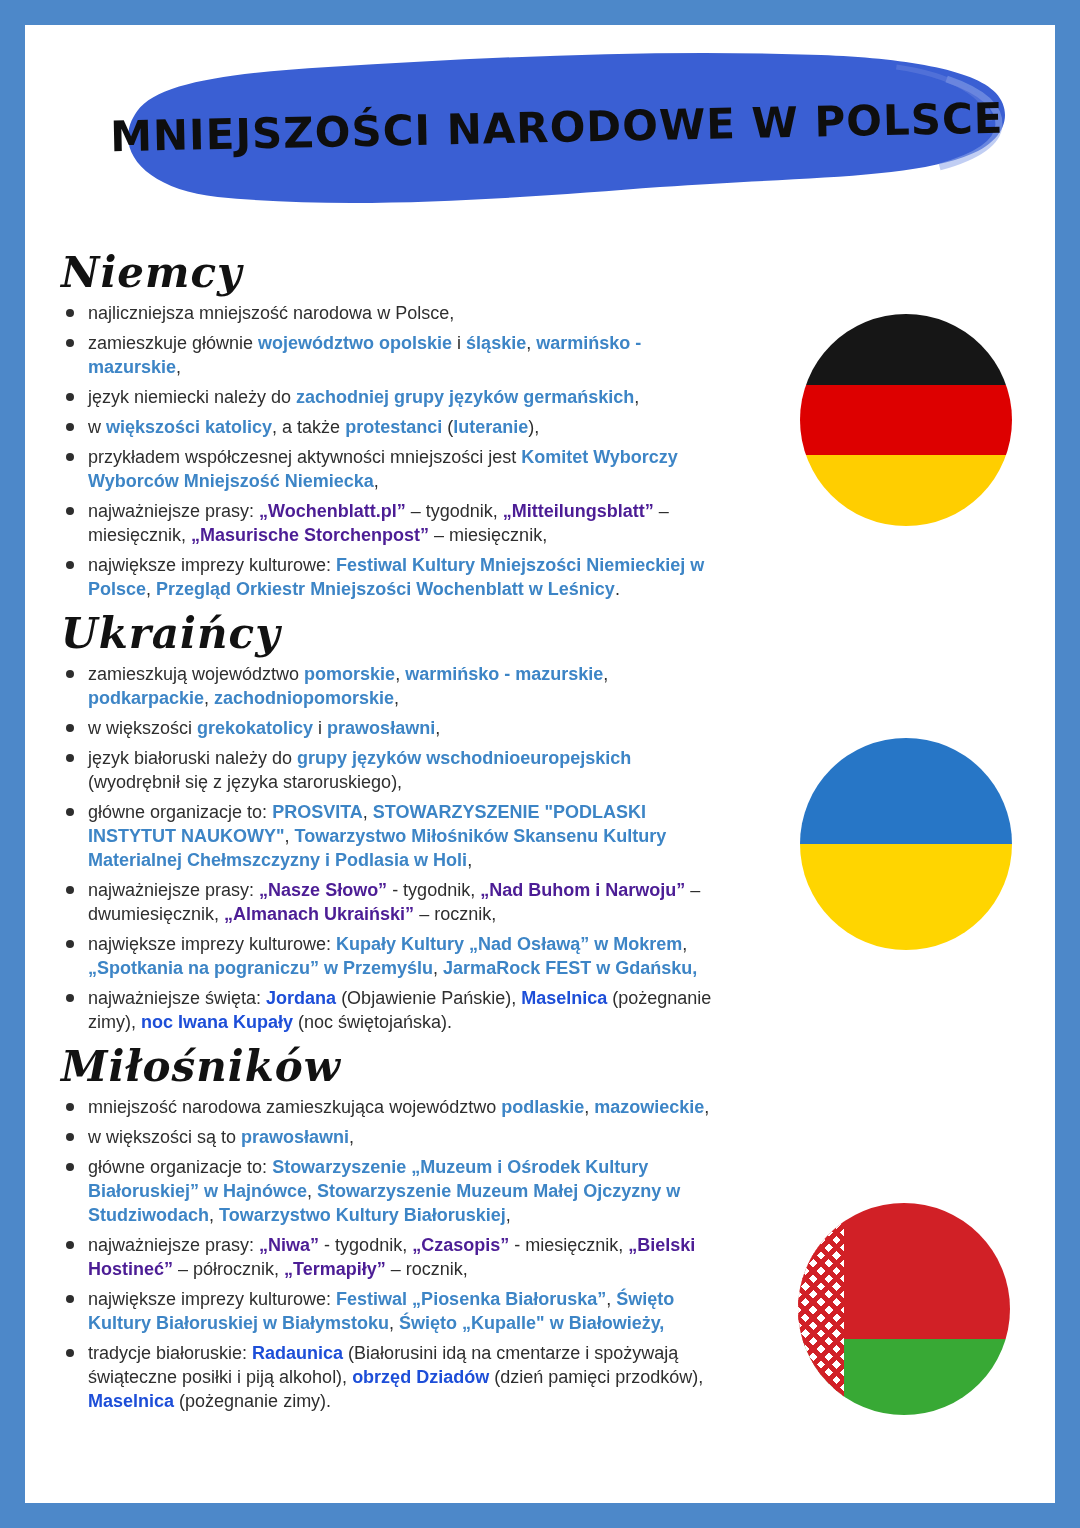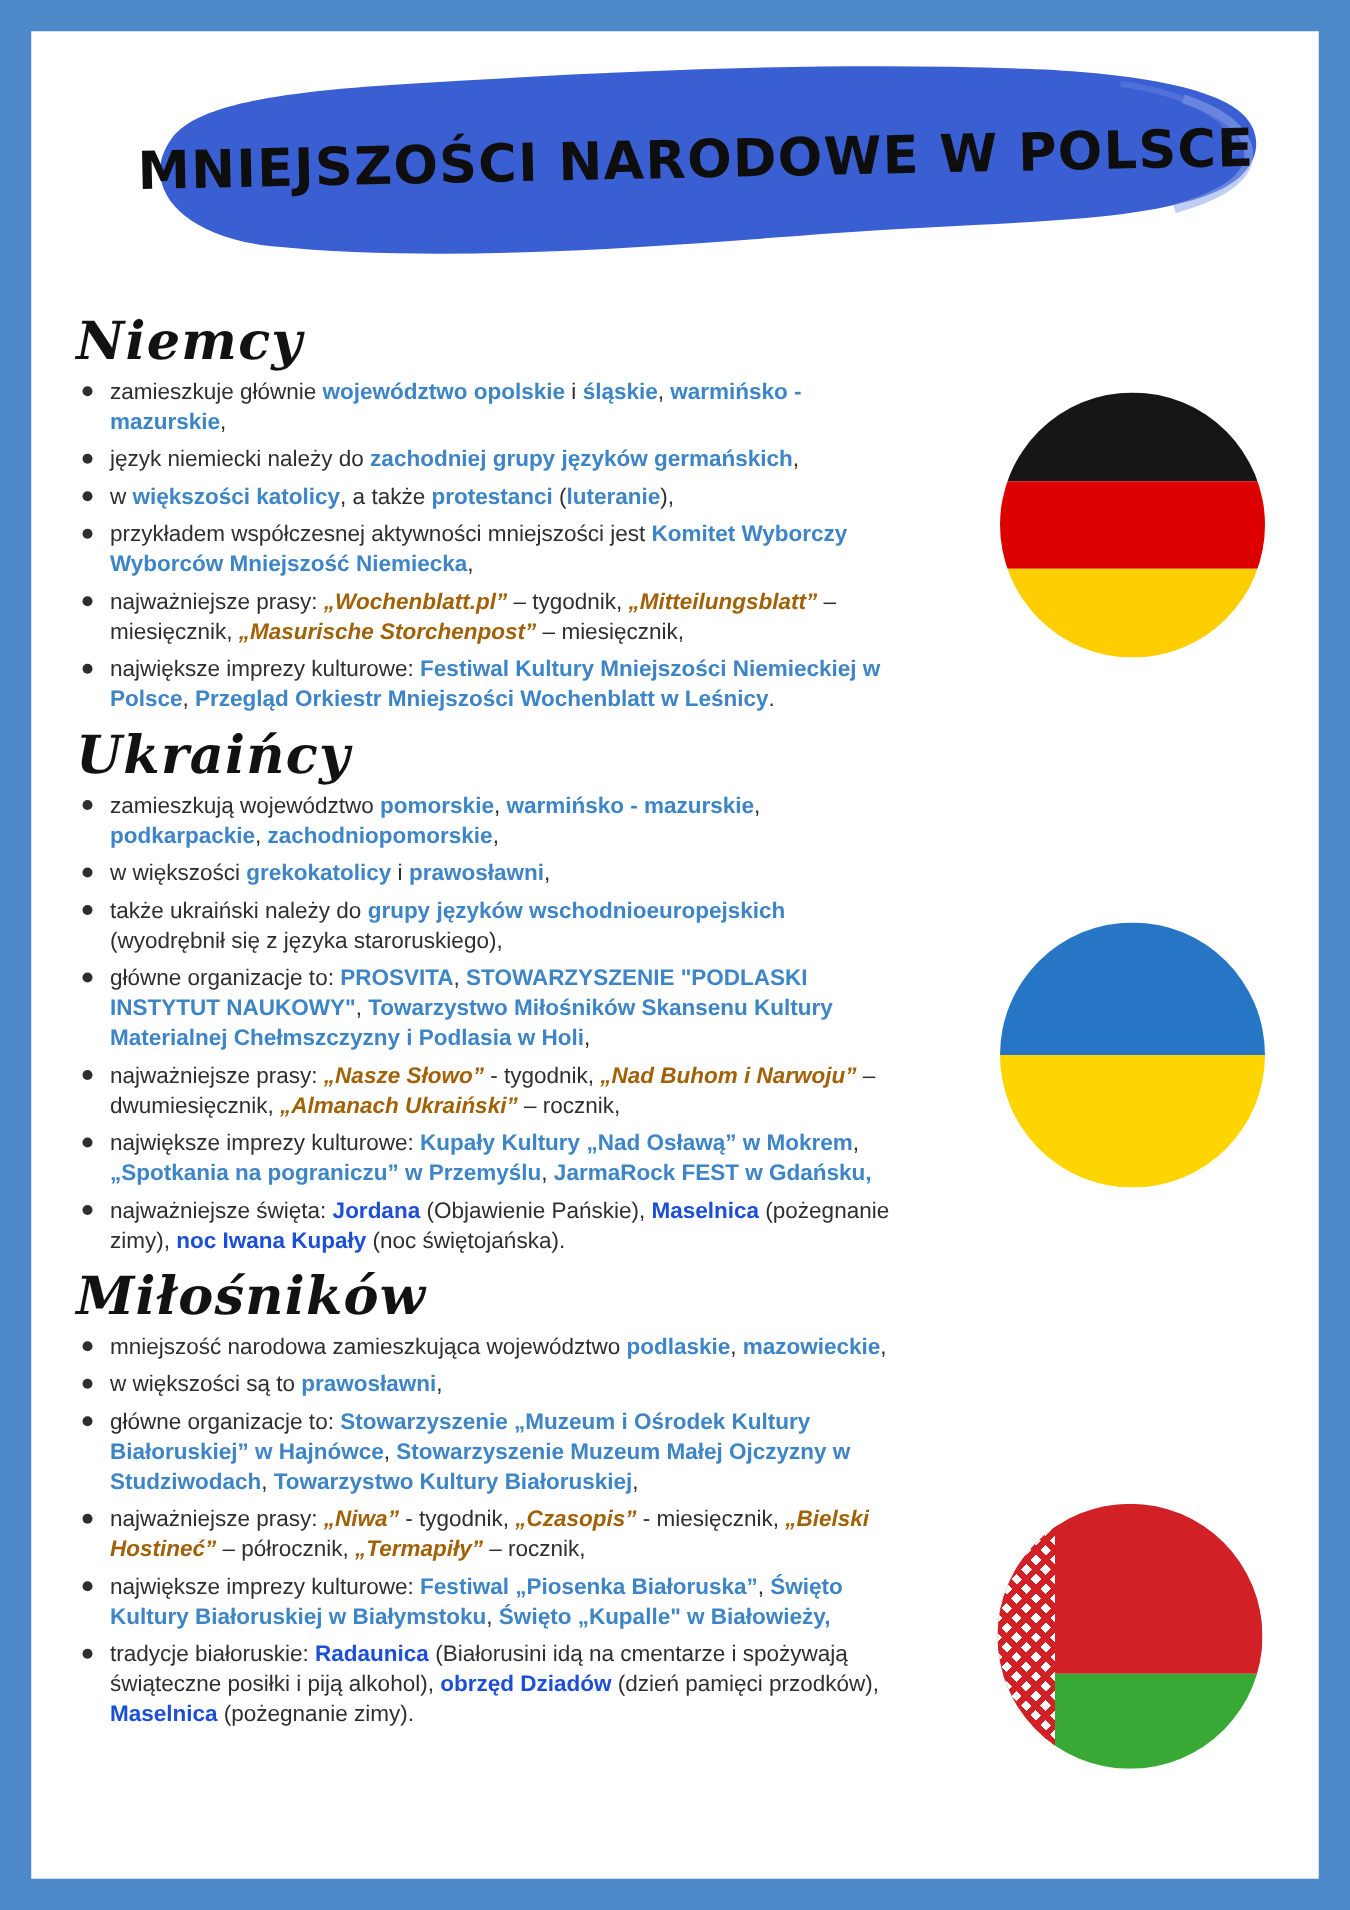--- a/index.html
+++ b/index.html
@@ -30,21 +30,21 @@
   .bullet {
     position:relative; padding-left:27px; font-size:18px; line-height:24px;
     color:var(--text,#2e2e2e); margin-bottom:6px;
   }
   .bullet::before {
     content:""; position:absolute; left:5px; top:8px; width:8px; height:8px;
     border-radius:50%; background:var(--bullet,#2e2e2e);
   }
   .seg-p { }
   .seg-b { color:var(--accent,#3d85c6); font-weight:bold; }
-  .seg-i { color:#a16207; font-weight:bold; font-style:italic; }
+  .seg-i { color:#4c1d95; font-weight:bold; }
   .seg-k { color:#1d4ed8; font-weight:bold; }
 
   
   .flag {
     position:absolute; width:212px; height:212px; border-radius:50%;
     overflow:hidden; display:flex; flex-direction:column;
   }
   .flag-niemcy      { left:800px; top:314px; }
   .flag-ukraincy    { left:800px; top:738px; }
   .flag-bialorusini { left:798px; top:1203px; }
@@ -69,34 +69,35 @@
         <path d="M845 40 C 880 52 898 68 897 86 C 896 104 874 118 838 128" stroke="#8ea6ea" stroke-width="7" fill="none" opacity="0.55"></path>
         <path d="M795 28 C 850 36 886 56 888 82" stroke="#6c86dd" stroke-width="5" fill="none" opacity="0.45"></path>
       </svg>
       <h1 class="page-title">MNIEJSZOŚCI NARODOWE W POLSCE</h1>
     </div>
 
     <div class="sections">
         <section class="section">
           <h2 class="script-heading">Niemcy</h2>
           <ul class="bullets">
+            <li class="bullet"><span class="seg seg-p">najliczniejsza mniejszość narodowa w Polsce,</span></li>
             <li class="bullet"><span class="seg seg-p">zamieszkuje głównie </span><span class="seg seg-b">województwo opolskie</span><span class="seg seg-p"> i </span><span class="seg seg-b">śląskie</span><span class="seg seg-p">, </span><span class="seg seg-b">warmińsko - mazurskie</span><span class="seg seg-p">,</span></li>
             <li class="bullet"><span class="seg seg-p">język niemiecki należy do </span><span class="seg seg-b">zachodniej grupy języków germańskich</span><span class="seg seg-p">,</span></li>
             <li class="bullet"><span class="seg seg-p">w </span><span class="seg seg-b">większości katolicy</span><span class="seg seg-p">, a także </span><span class="seg seg-b">protestanci</span><span class="seg seg-p"> (</span><span class="seg seg-b">luteranie</span><span class="seg seg-p">),</span></li>
             <li class="bullet"><span class="seg seg-p">przykładem współczesnej aktywności mniejszości jest </span><span class="seg seg-b">Komitet Wyborczy Wyborców Mniejszość Niemiecka</span><span class="seg seg-p">,</span></li>
             <li class="bullet"><span class="seg seg-p">najważniejsze prasy: </span><span class="seg seg-i">„Wochenblatt.pl”</span><span class="seg seg-p"> – tygodnik, </span><span class="seg seg-i">„Mitteilungsblatt”</span><span class="seg seg-p"> – miesięcznik, </span><span class="seg seg-i">„Masurische Storchenpost”</span><span class="seg seg-p"> – miesięcznik,</span></li>
             <li class="bullet"><span class="seg seg-p">największe imprezy kulturowe: </span><span class="seg seg-b">Festiwal Kultury Mniejszości Niemieckiej w Polsce</span><span class="seg seg-p">, </span><span class="seg seg-b">Przegląd Orkiestr Mniejszości Wochenblatt w Leśnicy</span><span class="seg seg-p">.</span></li>
           </ul>
         </section>
         <section class="section">
           <h2 class="script-heading">Ukraińcy</h2>
           <ul class="bullets">
             <li class="bullet"><span class="seg seg-p">zamieszkują województwo </span><span class="seg seg-b">pomorskie</span><span class="seg seg-p">, </span><span class="seg seg-b">warmińsko - mazurskie</span><span class="seg seg-p">, </span><span class="seg seg-b">podkarpackie</span><span class="seg seg-p">, </span><span class="seg seg-b">zachodniopomorskie</span><span class="seg seg-p">,</span></li>
             <li class="bullet"><span class="seg seg-p">w większości </span><span class="seg seg-b">grekokatolicy</span><span class="seg seg-p"> i </span><span class="seg seg-b">prawosławni</span><span class="seg seg-p">,</span></li>
-            <li class="bullet"><span class="seg seg-p">także ukraiński należy do </span><span class="seg seg-b">grupy języków wschodnioeuropejskich</span><span class="seg seg-p"> (wyodrębnił się z języka staroruskiego),</span></li>
+            <li class="bullet"><span class="seg seg-p">język białoruski należy do </span><span class="seg seg-b">grupy języków wschodnioeuropejskich</span><span class="seg seg-p"> (wyodrębnił się z języka staroruskiego),</span></li>
             <li class="bullet"><span class="seg seg-p">główne organizacje to: </span><span class="seg seg-b">PROSVITA</span><span class="seg seg-p">, </span><span class="seg seg-b">STOWARZYSZENIE "PODLASKI INSTYTUT NAUKOWY"</span><span class="seg seg-p">, </span><span class="seg seg-b">Towarzystwo Miłośników Skansenu Kultury Materialnej Chełmszczyzny i Podlasia w Holi</span><span class="seg seg-p">,</span></li>
             <li class="bullet"><span class="seg seg-p">najważniejsze prasy: </span><span class="seg seg-i">„Nasze Słowo”</span><span class="seg seg-p"> - tygodnik, </span><span class="seg seg-i">„Nad Buhom i Narwoju”</span><span class="seg seg-p"> – dwumiesięcznik, </span><span class="seg seg-i">„Almanach Ukraiński”</span><span class="seg seg-p"> – rocznik,</span></li>
             <li class="bullet"><span class="seg seg-p">największe imprezy kulturowe: </span><span class="seg seg-b">Kupały Kultury „Nad Osławą” w Mokrem</span><span class="seg seg-p">, </span><span class="seg seg-b">„Spotkania na pograniczu” w Przemyślu</span><span class="seg seg-p">, </span><span class="seg seg-b">JarmaRock FEST w Gdańsku,</span></li>
             <li class="bullet"><span class="seg seg-p">najważniejsze święta: </span><span class="seg seg-k">Jordana</span><span class="seg seg-p"> (Objawienie Pańskie), </span><span class="seg seg-k">Maselnica</span><span class="seg seg-p"> (pożegnanie zimy), </span><span class="seg seg-k">noc Iwana Kupały</span><span class="seg seg-p"> (noc świętojańska).</span></li>
           </ul>
         </section>
         <section class="section">
           <h2 class="script-heading">Miłośników</h2>
           <ul class="bullets">
             <li class="bullet"><span class="seg seg-p">mniejszość narodowa zamieszkująca województwo </span><span class="seg seg-b">podlaskie</span><span class="seg seg-p">, </span><span class="seg seg-b">mazowieckie</span><span class="seg seg-p">,</span></li>

